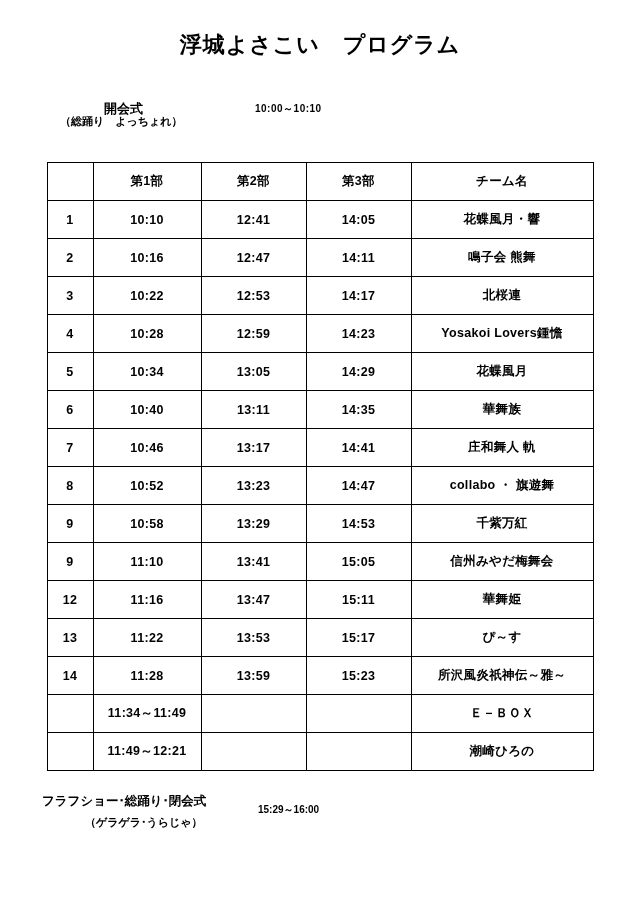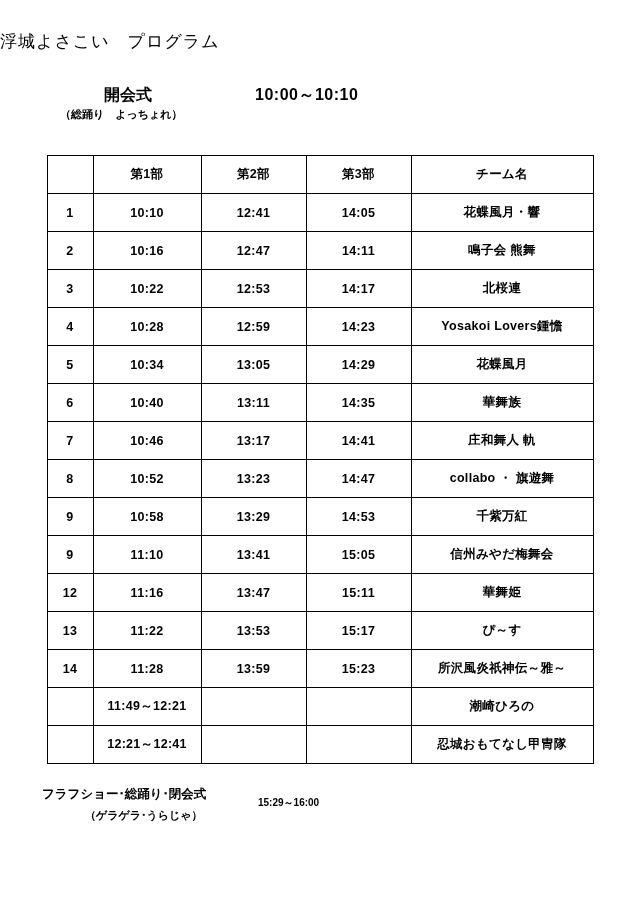--- a/index.html
+++ b/index.html
@@ -15,51 +15,51 @@
     position: relative;
     overflow: hidden;
   }
   .page {
     position: relative;
     width: 640px;
     height: 905px;
     box-sizing: border-box;
   }
   .title {
-    text-align: left;
-    font-size: 17px;
-    font-weight: normal;
+    text-align: center;
+    font-size: 22px;
+    font-weight: bold;
     letter-spacing: 1px;
     margin-top: 30px;
     margin-bottom: 0;
   }
   .opening-block {
     position: relative;
     height: 52px;
     margin-top: 32px;
   }
   .opening-label {
     position: absolute;
     left: 104px;
-    top: 0;
-    font-size: 16px;
+    top: 8px;
+    font-size: 13px;
     font-weight: bold;
   }
   .opening-sub {
     position: absolute;
     left: 60px;
     top: 22px;
     font-size: 11px;
     font-weight: bold;
   }
   .opening-time {
     position: absolute;
     left: 255px;
-    top: 0;
-    font-size: 16px;
+    top: 10px;
+    font-size: 10px;
     font-weight: bold;
     letter-spacing: 0.5px;
   }
   table.program {
     border-collapse: collapse;
     margin: 18px auto;
     width: 546px;
     table-layout: fixed;
   }
   table.program td, table.program th {
@@ -246,31 +246,31 @@
       </tr>
       <tr>
         <td class="no">14</td>
         <td>11:28</td>
         <td>13:59</td>
         <td>15:23</td>
         <td class="team">所沢風炎祇神伝～雅～</td>
       </tr>
       <tr>
         <td class="no"></td>
+        <td class="range">11:34～11:49</td>
+        <td></td>
+        <td></td>
+        <td class="team">Ｅ－ＢＯＸ</td>
+      </tr>
+      <tr>
+        <td class="no"></td>
         <td class="range">11:49～12:21</td>
         <td></td>
         <td></td>
         <td class="team">潮崎ひろの</td>
-      </tr>
-      <tr>
-        <td class="no"></td>
-        <td class="range">12:21～12:41</td>
-        <td></td>
-        <td></td>
-        <td class="team">忍城おもてなし甲冑隊</td>
       </tr>
     </tbody>
   </table>
 
   <div class="footer-block">
     <div class="closing-label">フラフショー･総踊り･閉会式</div>
     <div class="closing-sub">（ゲラゲラ･うらじゃ）</div>
     <div class="closing-time">15:29～16:00</div>
 
     <div class="end-rows">

